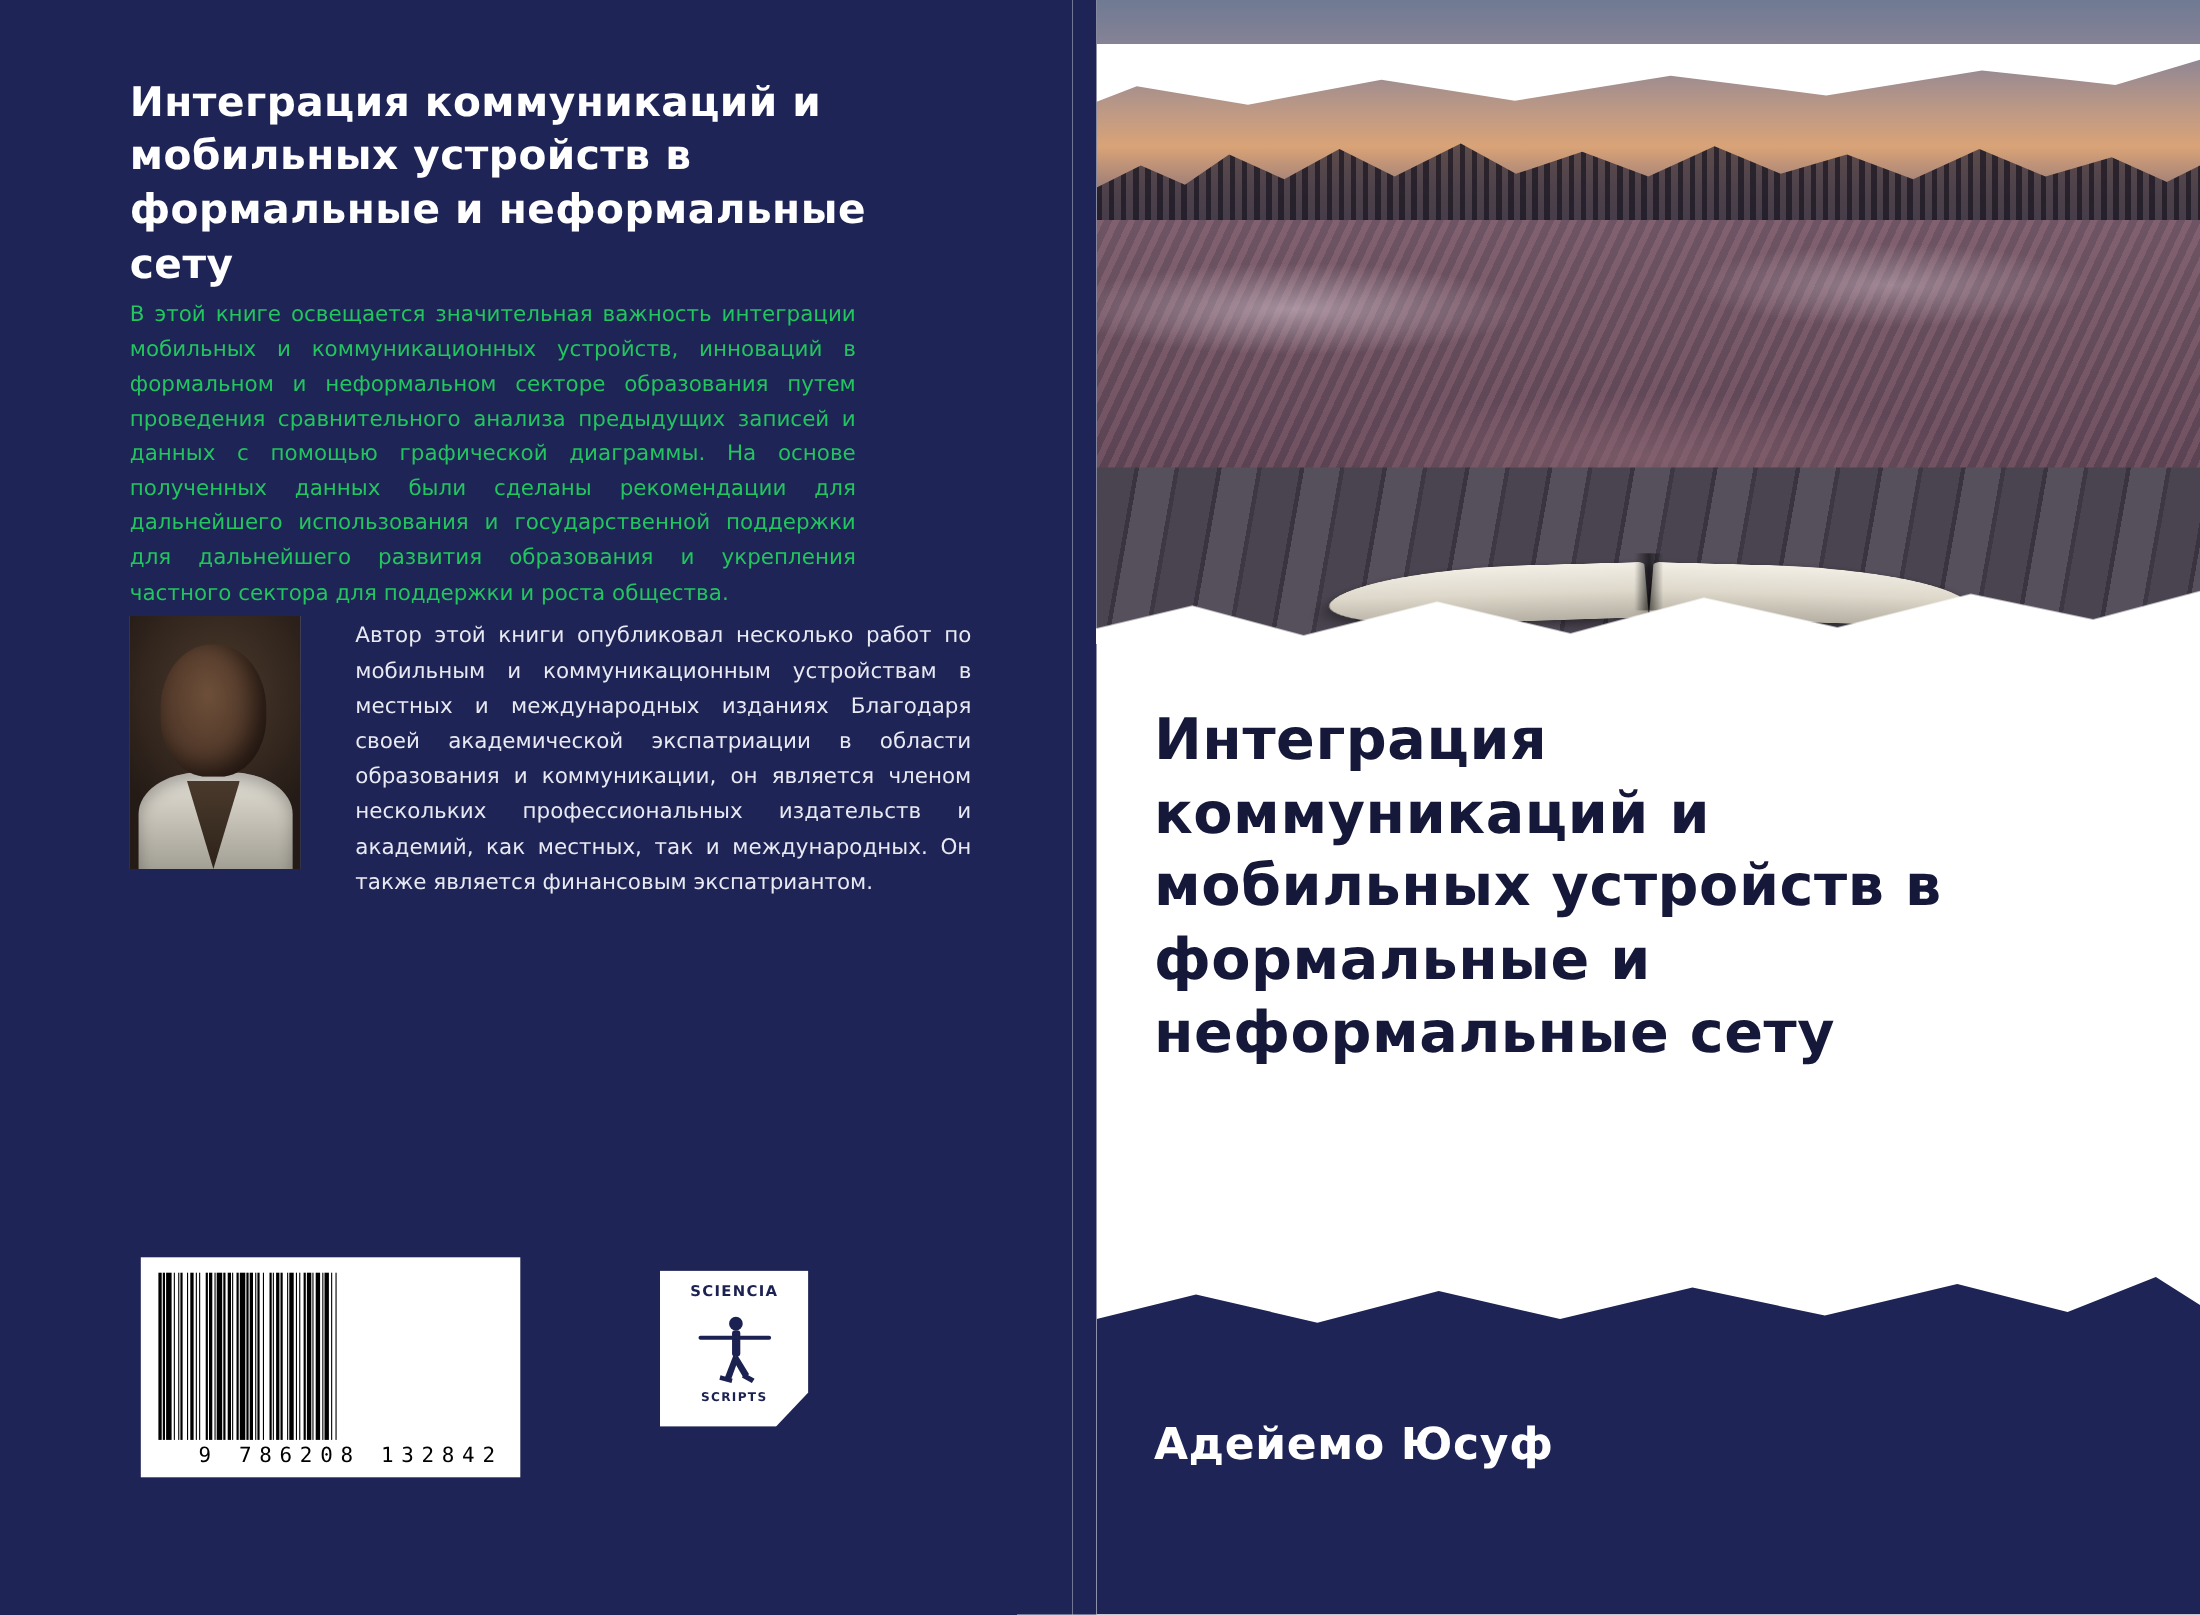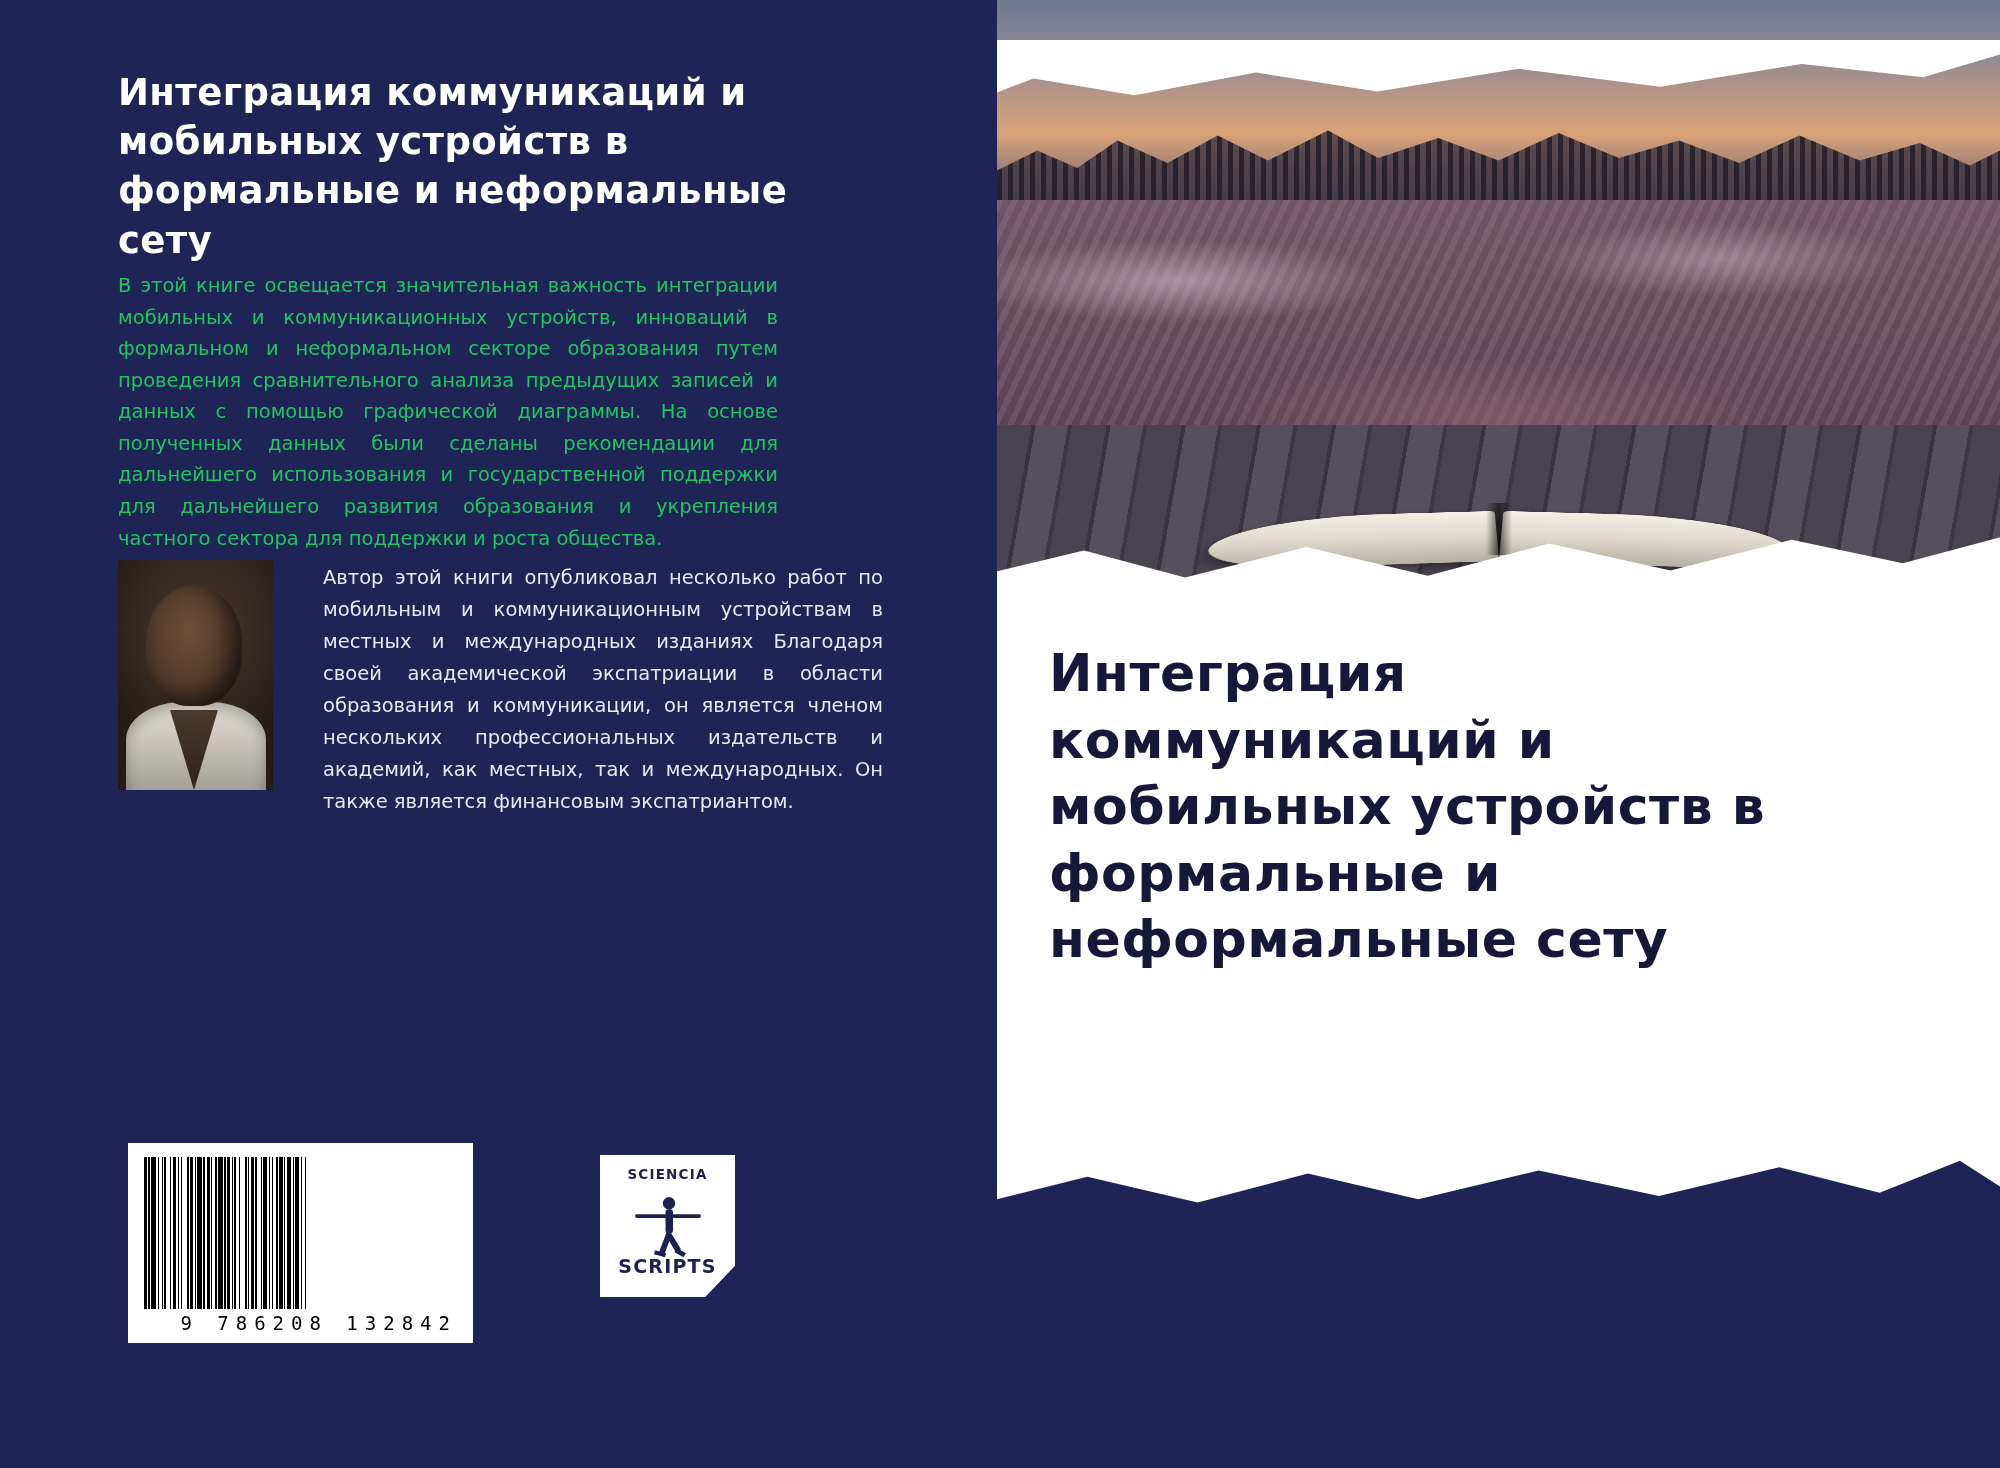--- a/index.html
+++ b/index.html
@@ -157,21 +157,21 @@
   }
   .logo .l-top, .logo .l-bot {
     position: absolute;
     left: 0; width: 100%;
     text-align: center;
     font-weight: bold;
     letter-spacing: 1.2px;
     color: #1b2150;
   }
   .logo-back .l-top { top: 11px; font-size: 13.5px; }
-  .logo-back .l-bot { bottom: 20px; font-size: 19px; }
+  .logo-back .l-bot { bottom: 20px; font-size: 11px; }
 
   .walker {
     position: absolute;
     left: 50%;
     top: 50%;
     transform: translate(-50%, -48%);
   }
 
   
   .spine {
@@ -465,15 +465,16 @@
         <div class="spine-shadow"></div>
       </div>
       <div class="torn-top"></div>
       <div class="torn-bottom"></div>
     </div>
 
     <div class="front-title">Интеграция коммуникаций и мобильных устройств в формальные и неформальные сету</div>
 
     <div class="bottom-band"></div>
 
+    <div class="front-author">Адейемо Юсуф</div>
   </div>
 
 </div>
 
 </body></html>

